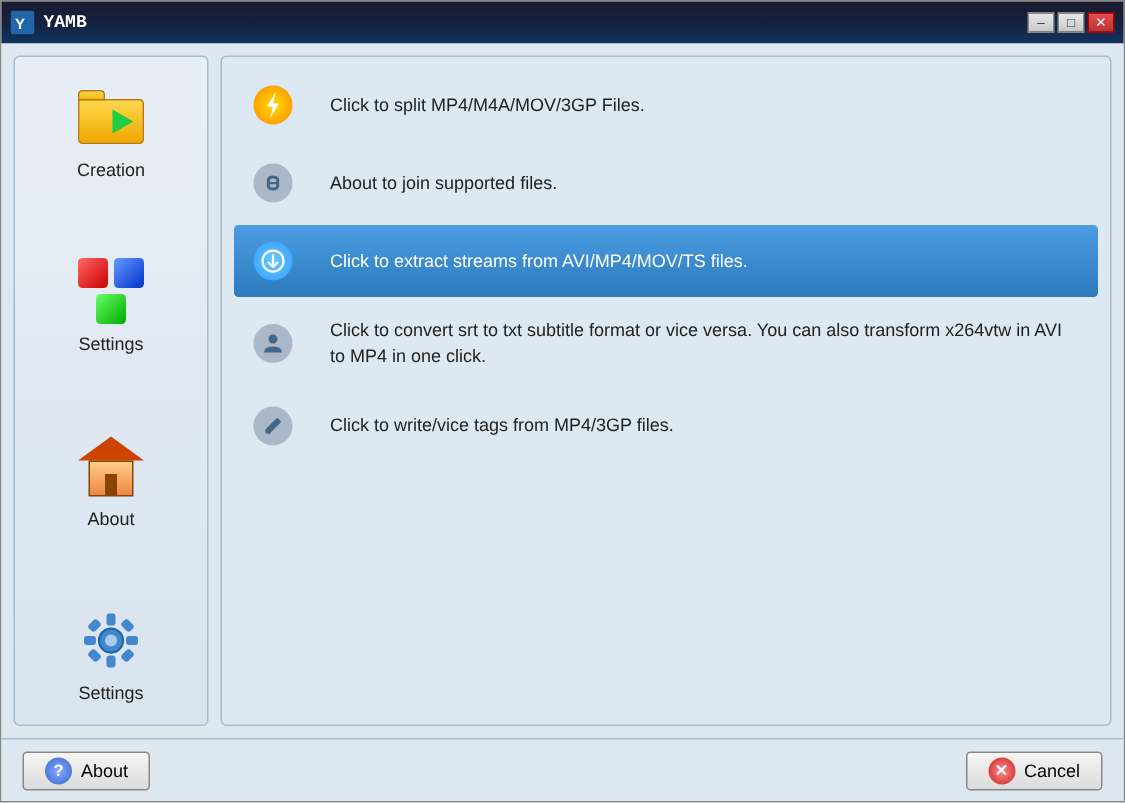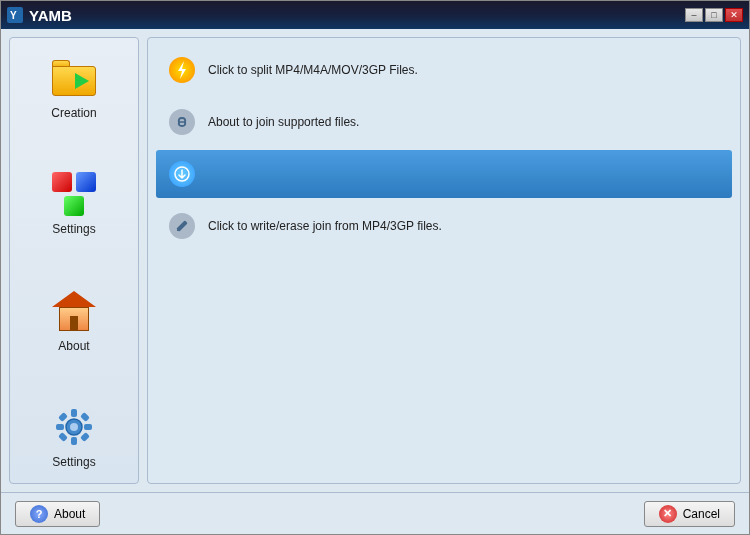--- a/index.html
+++ b/index.html
@@ -33,22 +33,23 @@
     }
 
     .title-bar-left {
       display: flex;
       align-items: center;
       gap: 6px;
     }
 
     .title-text {
       color: white;
-      font-size: 15px;
+      font-size: 12px;
       font-weight: bold;
+      font-family: Liberation Mono, monospace;
     }
 
     .title-bar-buttons {
       display: flex;
       gap: 2px;
     }
 
     .tb-btn {
       width: 18px;
       height: 14px;
@@ -218,21 +219,21 @@
       display: flex;
       flex-direction: column;
       padding: 8px;
       gap: 4px;
     }
 
     .menu-item {
       display: flex;
       align-items: center;
       padding: 10px 12px;
-      gap: 12px;
+      gap: 24px;
       border-radius: 3px;
       cursor: pointer;
       background: transparent;
     }
 
     .menu-item.selected {
       background: linear-gradient(to bottom, #4a9de0, #2d7abf);
     }
 
     .menu-item .menu-icon {
@@ -477,33 +478,45 @@
 
       <div class="menu-item selected">
         <div class="menu-icon">
           <div class="extract-icon-wrap">
             <svg width="16" height="16" viewBox="0 0 16 16">
               <circle cx="8" cy="8" r="7" fill="none" stroke="white" stroke-width="1.5"></circle>
               <path d="M8 4 L8 12 M5 9 L8 12 L11 9" stroke="white" stroke-width="1.5" fill="none" stroke-linecap="round" stroke-linejoin="round"></path>
             </svg>
           </div>
         </div>
-      </div>
-
+        <span class="menu-text">Click to extract streams from AVI/MP4/MOV/TS files.</span>
+      </div>
+
+      <div class="menu-item">
+        <div class="menu-icon">
+          <div class="convert-icon-wrap">
+            <svg width="16" height="16" viewBox="0 0 16 16">
+              <circle cx="8" cy="5" r="3" fill="#446688"></circle>
+              <path d="M2 14 Q2 10 8 10 Q14 10 14 14" fill="#446688"></path>
+            </svg>
+          </div>
+        </div>
+        <span class="menu-text">Click to convert srt to txt subtitle format or vice versa. You can also transform x264vtw in AVI to MP4 in one click.</span>
+      </div>
 
       <div class="menu-item">
         <div class="menu-icon">
           <div class="tag-icon-wrap">
             <svg width="16" height="16" viewBox="0 0 16 16">
               <rect x="6" y="2" width="4" height="12" rx="1" fill="#446688" transform="rotate(45 8 8)"></rect>
               <polygon points="5,13 3,13 3,11" fill="#446688"></polygon>
             </svg>
           </div>
         </div>
-        <span class="menu-text">Click to write/erase join from MP4/3GP files.</span>
+        <span class="menu-text">Click to write/vice tags from MP4/3GP files.</span>
       </div>
 
     </div>
   </div>
 
   <div class="bottom-bar">
     <button class="btn">
       <div class="help-icon">?</div>
       <span>About</span>
     </button>

